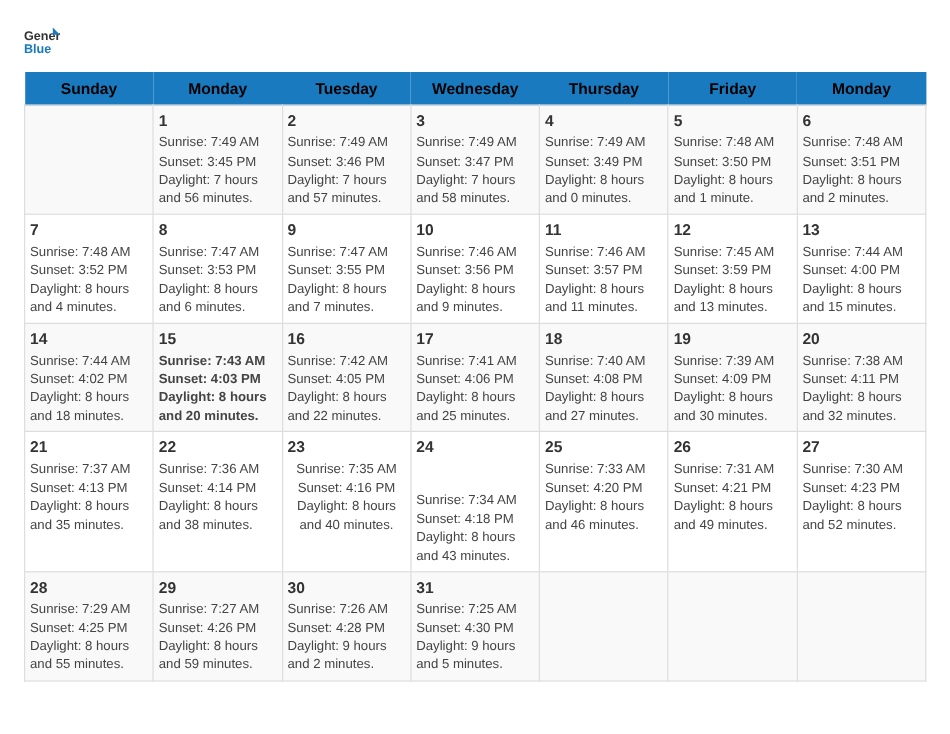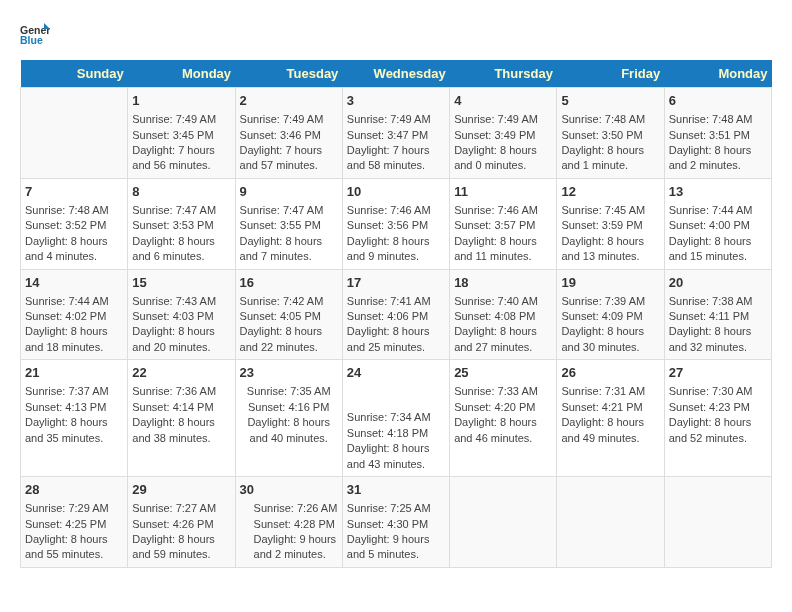--- a/index.html
+++ b/index.html
@@ -37,23 +37,23 @@
       font-size: 16px;
       color: #555;
     }
     table {
       width: 100%;
       border-collapse: collapse;
       font-size: 11px;
     }
     thead tr th {
       background-color: #1a7abf;
-      color: #fef9c3;
+      color: #000000;
       padding: 6px 4px;
-      text-align: right;
+      text-align: center;
       font-size: 13px;
       font-weight: bold;
     }
     tbody tr td {
       border: 1px solid #ddd;
       vertical-align: top;
       padding: 4px;
       width: calc(100% / 7);
       height: 80px;
       color: #444;
@@ -206,21 +206,21 @@
       <tr>
         <td>
           <span class="day-number">14</span>
           <div class="day-info" style="white-space: pre-line;">Sunrise: 7:44 AM
 Sunset: 4:02 PM
 Daylight: 8 hours
 and 18 minutes.</div>
         </td>
         <td>
           <span class="day-number">15</span>
-          <div class="day-info" style="white-space: pre-line;">Sunrise: 7:43 AM
+          <div class="day-info" style="white-space: pre-line; font-weight: bold;">Sunrise: 7:43 AM
 Sunset: 4:03 PM
 Daylight: 8 hours
 and 20 minutes.</div>
         </td>
         <td>
           <span class="day-number">16</span>
           <div class="day-info" style="white-space: pre-line;">Sunrise: 7:42 AM
 Sunset: 4:05 PM
 Daylight: 8 hours
 and 22 minutes.</div>
@@ -315,21 +315,21 @@
         </td>
         <td>
           <span class="day-number">29</span>
           <div class="day-info" style="white-space: pre-line;">Sunrise: 7:27 AM
 Sunset: 4:26 PM
 Daylight: 8 hours
 and 59 minutes.</div>
         </td>
         <td>
           <span class="day-number">30</span>
-          <div class="day-info" style="white-space: pre-line; margin-left: 14px;">Sunrise: 7:26 AM
+          <div class="day-info" style="white-space: pre-line;">Sunrise: 7:26 AM
 Sunset: 4:28 PM
 Daylight: 9 hours
 and 2 minutes.</div>
         </td>
         <td>
           <span class="day-number">31</span>
           <div class="day-info" style="white-space: pre-line;">Sunrise: 7:25 AM
 Sunset: 4:30 PM
 Daylight: 9 hours
 and 5 minutes.</div>

